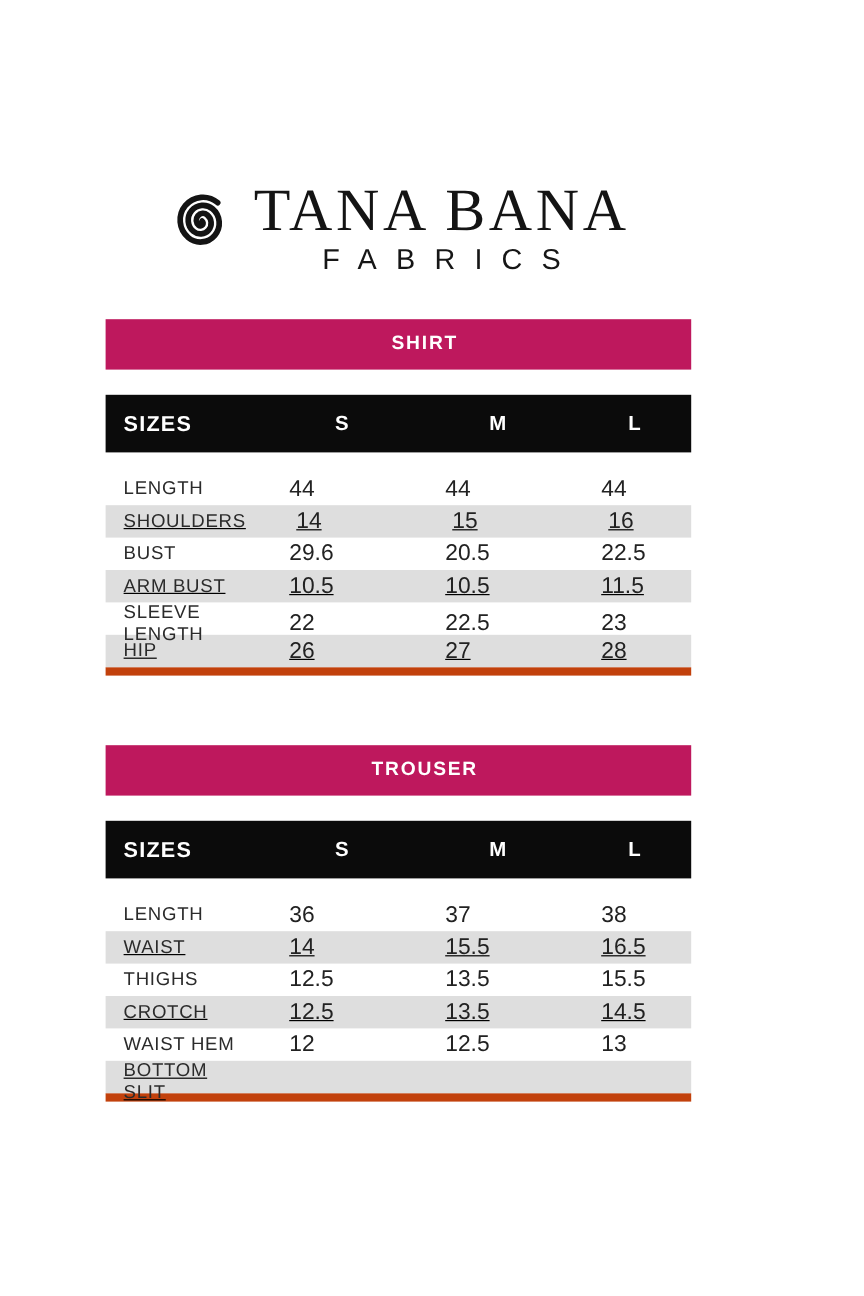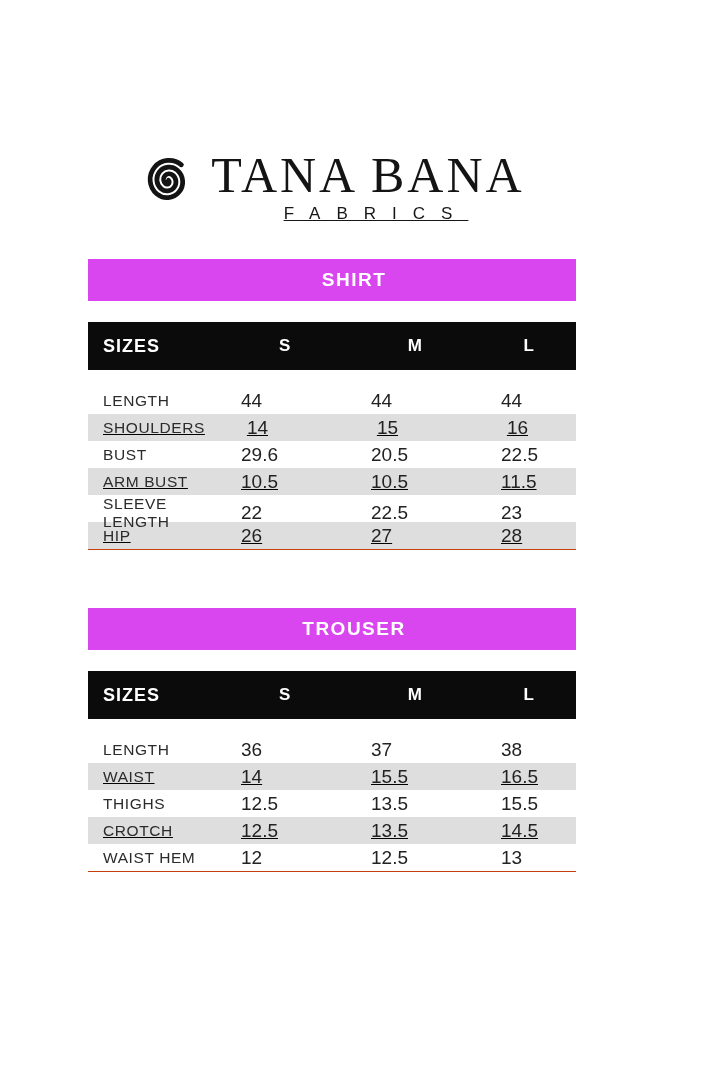--- a/index.html
+++ b/index.html
@@ -22,53 +22,52 @@
   .spiral { width:56px; height:56px; margin-bottom:8px; flex:0 0 auto; }
   .brand-block { display:flex; flex-direction:column; }
   .brand-name {
     font-family:"Liberation Serif","DejaVu Serif",serif;
     font-size:50px; line-height:1;
     letter-spacing:3px;
     color:#141414;
     white-space:nowrap;
   }
   .brand-sub {
-    font-size:17px; line-height:1;
+    font-size:24px; line-height:1;
     letter-spacing:16px;
     margin-right:-16px;
     margin-top:5px;
     text-align:center;
     color:#161616;
     white-space:nowrap;
-    text-decoration:underline;
   }
   
   .section { margin-left:88px; margin-right:88px; }
   .section.shirt  { margin-top:37px; }
   .section.trouser{ margin-top:58px; }
 
   .bar-title {
-    height:42px; background:#d946ef; color:#ffffff;
+    height:42px; background:#be185d; color:#ffffff;
     display:flex; align-items:center; justify-content:center;
-    font-size:19px; font-weight:600; letter-spacing:1.5px;padding-left:44px;
+    font-size:16px; font-weight:600; letter-spacing:1.5px;padding-left:44px;
   }
   .grid-cols {
     display:grid;
     grid-template-columns:1fr 88px 88px 56px;
     align-items:center;
     padding-left:15px; padding-right:19px;gap:42px;
   }
   .bar-sizes {
     margin-top:21px;
     height:48px; background:#0b0b0b; color:#ffffff;
   }
   .bar-sizes .sizes-label { font-size:18px; font-weight:600; letter-spacing:1px; }
   .bar-sizes .col-head { font-size:17px; font-weight:600; text-align:center; letter-spacing:0.5px; }
 
-  .rows { margin-top:17px; border-bottom:1px solid #c2410c; }
+  .rows { margin-top:17px; border-bottom:7px solid #c2410c; }
   .row { height:27px; }
   .row.alt { background:#dedede;text-decoration:underline; }
   .row .label { font-size:15.5px; letter-spacing:0.6px; color:#2b2b2b; }
   .row .val   { font-size:19px; text-align:left; color:#222222; }
 </style>
 </head>
 <body>
 
 <div class="page">
 
@@ -162,16 +161,22 @@
         <div class="val">12.5</div>
         <div class="val">13.5</div>
         <div class="val">14.5</div>
       </div>
       <div class="row grid-cols">
         <div class="label">WAIST HEM</div>
         <div class="val">12</div>
         <div class="val">12.5</div>
         <div class="val">13</div>
       </div>
+      <div class="row grid-cols alt">
+        <div class="label">BOTTOM SLIT</div>
+        <div class="val"></div>
+        <div class="val"></div>
+        <div class="val"></div>
+      </div>
     </div>
   </div>
 
 </div>
 
 </body></html>

